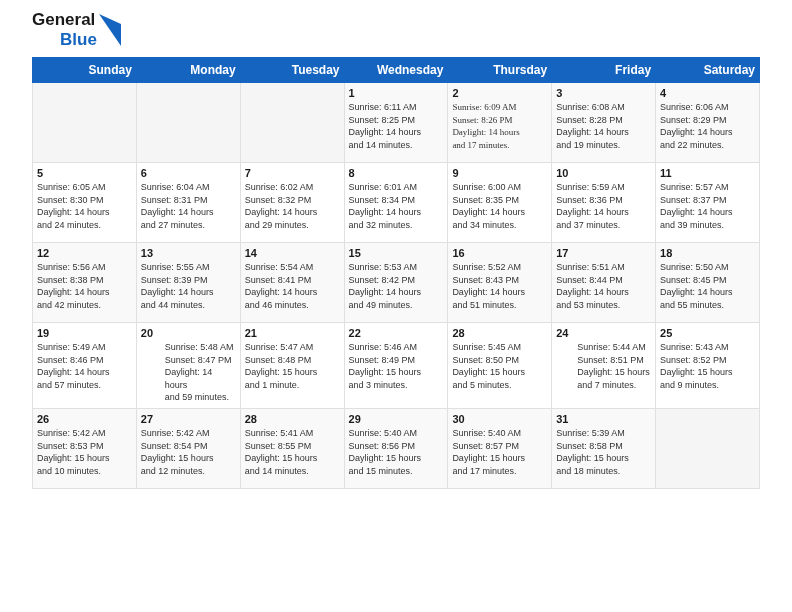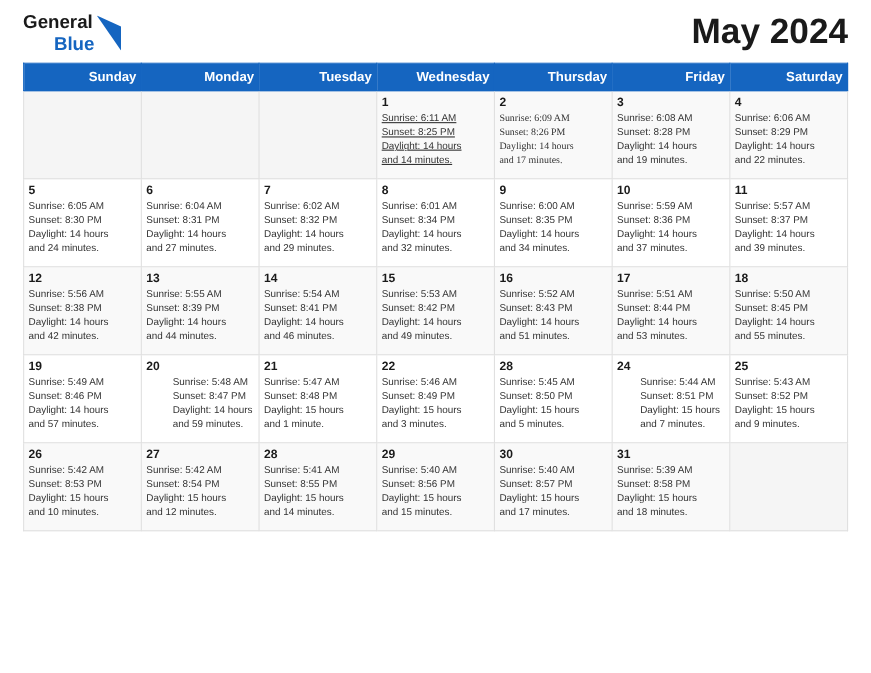--- a/index.html
+++ b/index.html
@@ -6,21 +6,21 @@
     body {
       width: 792px;
       height: 612px;
       font-family: Arial, sans-serif;
       background: #fff;
       overflow: hidden;
     }
     .page {
       width: 792px;
       height: 492px;
-      padding: 10px 21px;
+      padding: 10px 32px;
     }
     .header {
       display: flex;
       justify-content: space-between;
       align-items: flex-start;
       margin-bottom: 8px;
     }
     .logo {
       display: flex;
       align-items: center;
@@ -94,21 +94,20 @@
         <div style="font-size:17px;font-weight:bold;color:#1a1a1a;line-height:1.15;">
           <span style="display:block;">General</span>
           <span style="display:block;color:#1565c0;margin-left:28px;">Blue</span>
         </div>
         <svg width="22" height="32" viewBox="0 0 22 32" style="margin-left:2px;">
           <polygon points="0,0 22,10 22,32" fill="#1565c0"></polygon>
         </svg>
       </div>
     </div>
     <div class="title-block">
-      <div class="main-title">May 2024</div>
     </div>
   </div>
 
   <table>
     <thead>
       <tr>
 
       <th>Sunday</th>
           <th>Monday</th>
           <th>Tuesday</th>
@@ -118,21 +117,21 @@
           <th>Saturday</th>
         </tr>
     </thead>
     <tbody id="calendar-body">
     <tr>
           <td class="empty-cell"></td>
           <td class="empty-cell"></td>
           <td class="empty-cell"></td>
           <td>
             <span class="day-num">1</span>
-            <div class="day-info" style="white-space: pre-line; text-decoration: underline;">Sunrise: 6:11 AM
+            <div class="day-info" style="white-space: pre-line;">Sunrise: 6:11 AM
 Sunset: 8:25 PM
 Daylight: 14 hours
 and 14 minutes.</div>
           </td>
           <td>
             <span class="day-num">2</span>
             <div class="day-info" style="white-space: pre-line; font-family: Liberation Serif, serif;">Sunrise: 6:09 AM
 Sunset: 8:26 PM
 Daylight: 14 hours
 and 17 minutes.</div>

